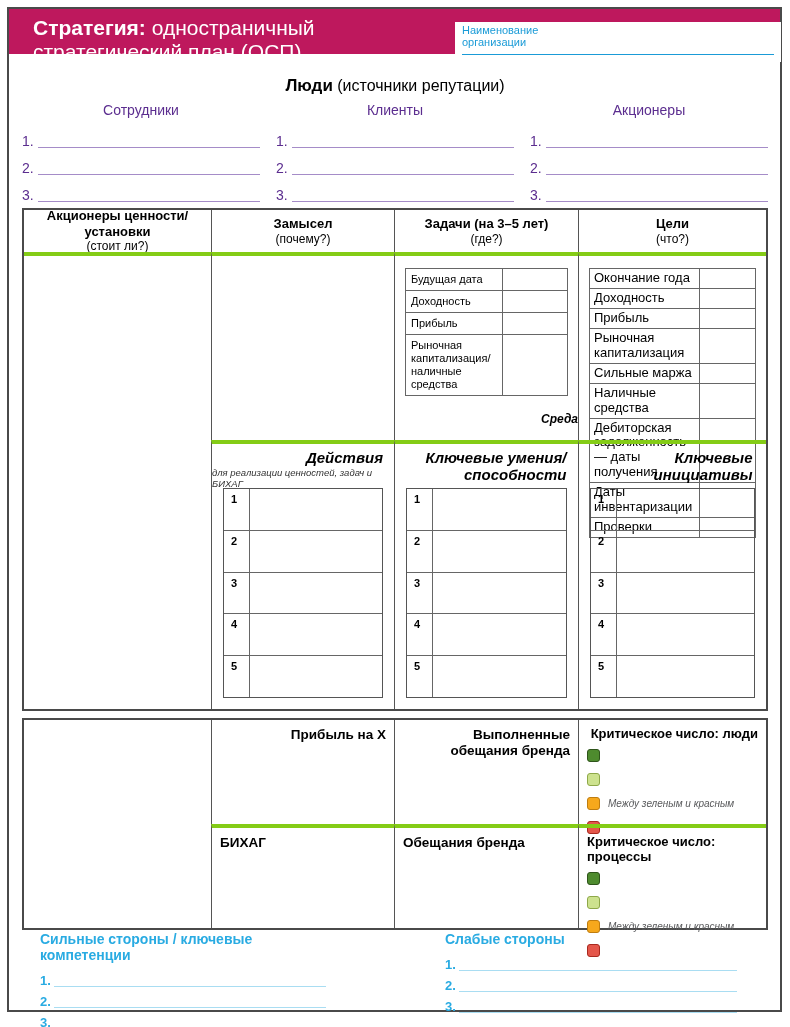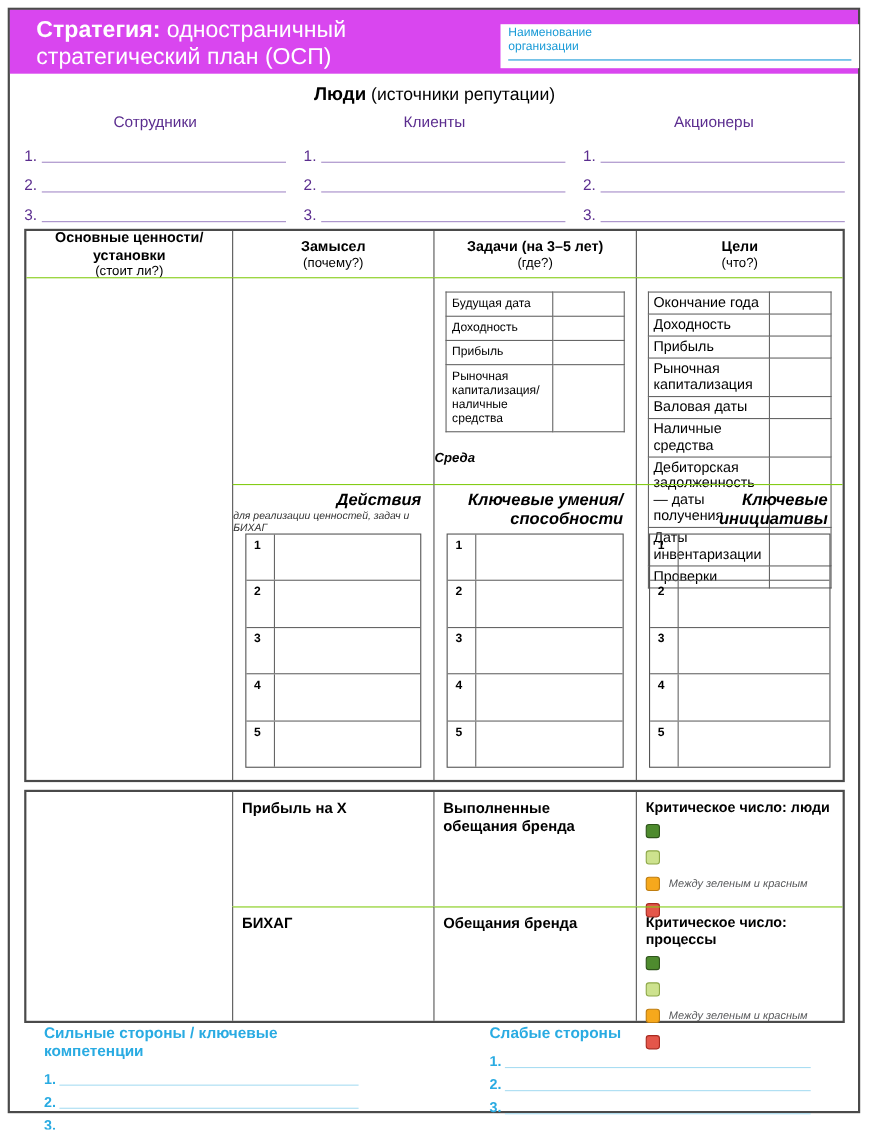--- a/index.html
+++ b/index.html
@@ -5,22 +5,22 @@
   * { margin:0; padding:0; box-sizing:border-box; }
   html,body { background:#fff; }
   body { font-family:"Liberation Sans", sans-serif; }
   .page { position:relative; width:790px; height:1027px; background:#fff; overflow:hidden; }
 
   
   .frame { position:absolute; left:7px; top:7px; width:775px; height:1005px;
            border:2px solid #4a4a4a; pointer-events:none; }
 
   
-  .topbar { position:absolute; left:9px; top:9px; width:771px; height:58px;
-            background:#d946ef; }
+  .topbar { position:absolute; left:9px; top:9px; width:771px; height:45px;
+            background:#be185d; }
   .topbar .title { position:absolute; left:24px; top:7px; width:310px;
             color:#fff; font-size:21px; line-height:1.12; }
   .topbar .title .b { font-weight:bold; }
   .orgbox { position:absolute; left:446px; top:13px; width:326px; height:40px;
             background:#fff; padding:2px 7px 0 7px; }
   .orgbox .olab { color:#1a9bd7; font-size:11px; line-height:12px; }
   .org-underline { margin-top:1px; border-bottom:1px solid #1a9bd7; height:6px; }
 
   
   .people { position:absolute; left:22px; top:76px; width:746px; }
@@ -31,37 +31,37 @@
   .pcol-h { text-align:center; color:#5b2d8f; font-weight:normal; font-size:14px; margin-bottom:3px; }
   .pline { display:flex; align-items:flex-end; height:27px; color:#5b2d8f; font-size:14px; }
   .pline .num { padding-right:4px; line-height:1; }
   .pline .fill { flex:1; border-bottom:1px solid #a58cc8; height:100%; }
 
   
   .mtable { position:absolute; left:22px; top:208px; width:746px; height:503px;
             border:2px solid #4a4a4a; display:grid;
             grid-template-columns:187px 183px 184px 188px;
             grid-template-rows:42px 188px 269px; background:#fff; }
-  .mc { border-left:1px solid #555; border-top:1px solid #84cc16; position:relative; }
+  .mc { border-left:1px solid #555; border-top:4px solid #84cc16; position:relative; }
   .noL { border-left:none; }
-  .noT { border-top:none; }
+  .noT { border-top:none;text-align:right; }
   .mhead { display:flex; flex-direction:column; justify-content:center; text-align:center; padding:2px 4px; }
   .mh-t { font-weight:bold; font-size:13px; line-height:1.2; }
   .mh-s { font-size:12px; line-height:1.2; }
   .c1body { grid-column:1; grid-row:2/4; }
 
   
   .itable { border-collapse:collapse; width:calc(100% - 20px); margin:12px 10px 0 10px;
             border:1px solid #555; table-layout:fixed; }
   .itable td { border:1px solid #666; vertical-align:top; }
   .itable td.lab { font-size:11px; line-height:1.18; padding:4px 2px 4px 5px; }
   .itable td.val { width:40%; }
   .itable.goals td.lab { font-size:13px; line-height:1.15; padding:2px 1px 2px 4px; }
   .itable.goals td.val { width:34%; }
-  .env-note { text-align:left; font-weight:bold; font-style:italic; font-size:12px; margin-top:16px; }
+  .env-note { text-align:right; font-weight:bold; font-style:italic; font-size:12px; margin-top:16px; }
 
   
   .sect-t { text-align:right; font-weight:bold; font-style:italic; font-size:15px;
             line-height:1.1; margin:6px auto 0 auto; max-width:160px; }
   .sect-s { text-align:left; font-style:italic; font-size:9.5px; color:#333; }
   .ntable { position:absolute; left:11px; right:11px; top:44px; bottom:11px;
             border:1px solid #555; display:flex; flex-direction:column; }
   .nrow { flex:1; display:flex; border-top:1px solid #666; }
   .nrow:first-child { border-top:none; }
   .nnum { width:26px; border-right:1px solid #666; font-weight:bold; font-size:11px;
@@ -160,21 +160,21 @@
         <div class="pline">
             <span class="num">3.</span>
             <div class="fill"></div>
           </div>
       </div>
     </div>
   </section>
 
   <div class="mtable">
     <div class="mc mhead noT noL">
-      <div class="mh-t">Основные ценности/установки</div>
+      <div class="mh-t">Акционеры ценности/установки</div>
       <div class="mh-s">(стоит ли?)</div>
     </div>
     <div class="mc mhead noT">
       <div class="mh-t">Замысел</div>
       <div class="mh-s">(почему?)</div>
     </div>
     <div class="mc mhead noT">
       <div class="mh-t">Задачи (на 3–5 лет)</div>
       <div class="mh-s">(где?)</div>
     </div>
@@ -224,21 +224,21 @@
             </tr>
         <tr>
               <td class="lab">Прибыль</td>
               <td class="val"></td>
             </tr>
         <tr>
               <td class="lab">Рыночная капитализация</td>
               <td class="val"></td>
             </tr>
         <tr>
-              <td class="lab">Валовая даты</td>
+              <td class="lab">Сильные маржа</td>
               <td class="val"></td>
             </tr>
         <tr>
               <td class="lab">Наличные средства</td>
               <td class="val"></td>
             </tr>
         <tr>
               <td class="lab">Дебиторская задолженность — даты получения</td>
               <td class="val"></td>
             </tr>

